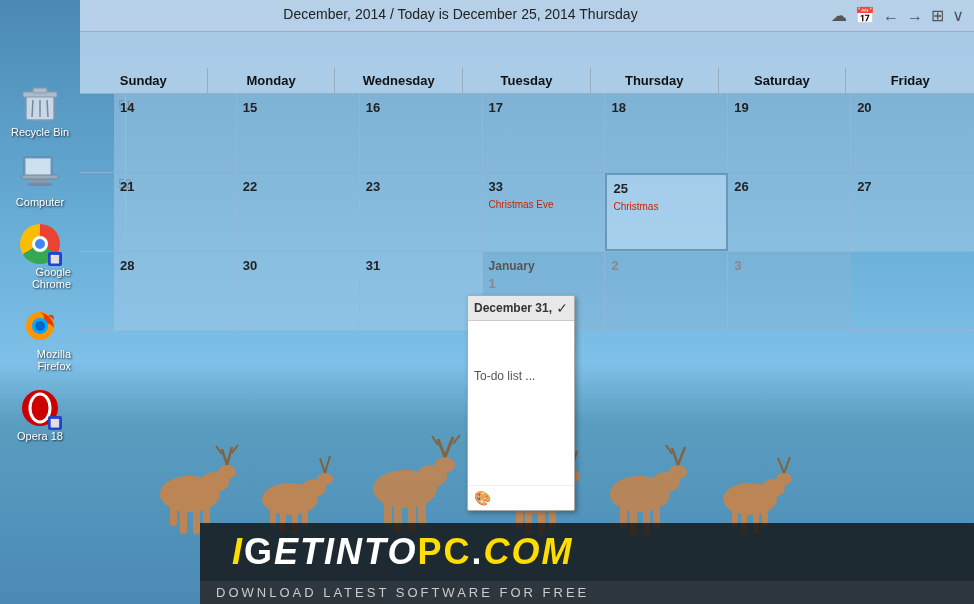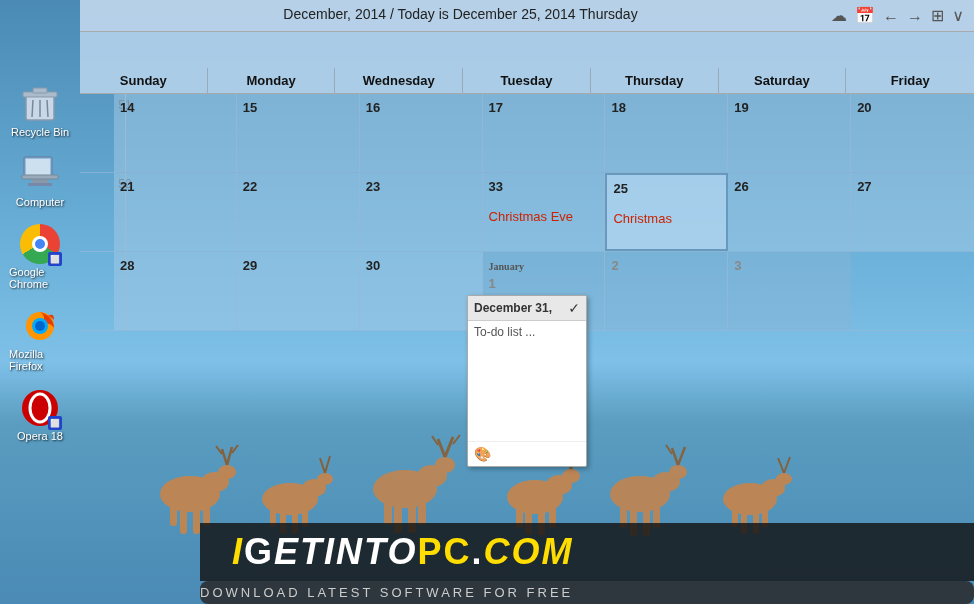--- a/index.html
+++ b/index.html
@@ -48,21 +48,21 @@
       height: 40px;
       display: flex;
       align-items: center;
       justify-content: center;
       font-size: 28px;
     }
 
     .desktop-icon .icon-label {
       font-size: 11px;
       color: white;
-      text-align: left;
+      text-align: right;
       text-shadow: 1px 1px 2px rgba(0,0,0,0.8);
       margin-top: 2px;
     }
 
     
     .calendar-widget {
       position: absolute;
       top: 0;
       left: 80px;
       right: 0;
@@ -172,45 +172,44 @@
       font-size: 13px;
       font-weight: bold;
       color: #222;
     }
 
     .cell-date.other-month {
       color: #888;
     }
 
     .month-label {
-      font-size: 10px;
+      font-size: 12px;
       color: #555;
       font-weight: bold;
-      font-family: Liberation Serif, serif;
     }
 
     .event-text {
-      font-size: 13px;
-      margin-top: 14px;
+      font-size: 10px;
+      margin-top: 4px;
     }
 
     .event-red {
       color: #cc2200;
     }
 
     .event-blue {
       color: #2244cc;
     }
 
     
     .note-popup {
       position: absolute;
       top: 295px;
       left: 467px;
-      width: 120px;
+      width: 108px;
       background: white;
       border: 1px solid #aaa;
       border-radius: 2px;
       z-index: 20;
       box-shadow: 2px 2px 5px rgba(0,0,0,0.3);
     }
 
     .note-popup-header {
       background: #e8e8e8;
       padding: 4px 6px;
@@ -230,20 +229,21 @@
       font-size: 14px;
       color: #333;
       cursor: pointer;
     }
 
     .note-popup-body {
       padding: 4px 6px;
       min-height: 120px;
       font-size: 12px;
       color: #555;
+      margin-top: 44px;
     }
 
     .note-popup-footer {
       padding: 4px 6px;
       border-top: 1px solid #eee;
       display: flex;
       align-items: center;
     }
 
     .note-paint-icon {
@@ -276,27 +276,26 @@
     .watermark-title span.I { color: #ffdd00; font-style: italic; }
     .watermark-title span.G { color: white; }
     .watermark-title span.et { color: white; font-style: italic; }
     .watermark-title span.Into { color: white; font-style: italic; }
     .watermark-title span.PC { color: #ffdd00; }
     .watermark-title span.dot { color: white; }
     .watermark-title span.com { color: #ffdd00; font-style: italic; }
 
     .watermark-subtitle {
       background: rgba(40,40,40,0.85);
-      padding: 4px 0;
+      padding: 4px 16px;
       font-size: 13px;
       color: #ccc;
       letter-spacing: 3px;
       text-transform: uppercase;
       font-family: Arial, sans-serif;
-      border-radius: 8px;
     }
 
     
     .deer-svg-area {
       position: absolute;
       bottom: 60px;
       left: 100px;
       right: 0;
       height: 160px;
       overflow: hidden;
@@ -459,22 +458,24 @@
           <span class="cell-date">25</span>
           <div class="event-text event-red">Christmas</div>
         </div>
         <div class="cal-cell"><span class="cell-date">26</span></div>
         <div class="cal-cell"><span class="cell-date">27</span></div>
       </div>
 
       <div class="calendar-row">
         <div class="week-num"></div>
         <div class="cal-cell"><span class="cell-date">28</span></div>
-        <div class="cal-cell"><span class="cell-date">29</span></div>
         <div class="cal-cell"><span class="cell-date">30</span></div>
+        <div class="cal-cell" style="position:relative;">
+          <span class="cell-date">31</span>
+        </div>
         <div class="cal-cell other-month">
           <span class="month-label">January</span><br>
           <span class="cell-date other-month">1</span>
           <div class="event-text event-blue">New Year</div>
         </div>
         <div class="cal-cell other-month"><span class="cell-date other-month">2</span></div>
         <div class="cal-cell other-month"><span class="cell-date other-month">3</span></div>
       </div>
 
     </div>

